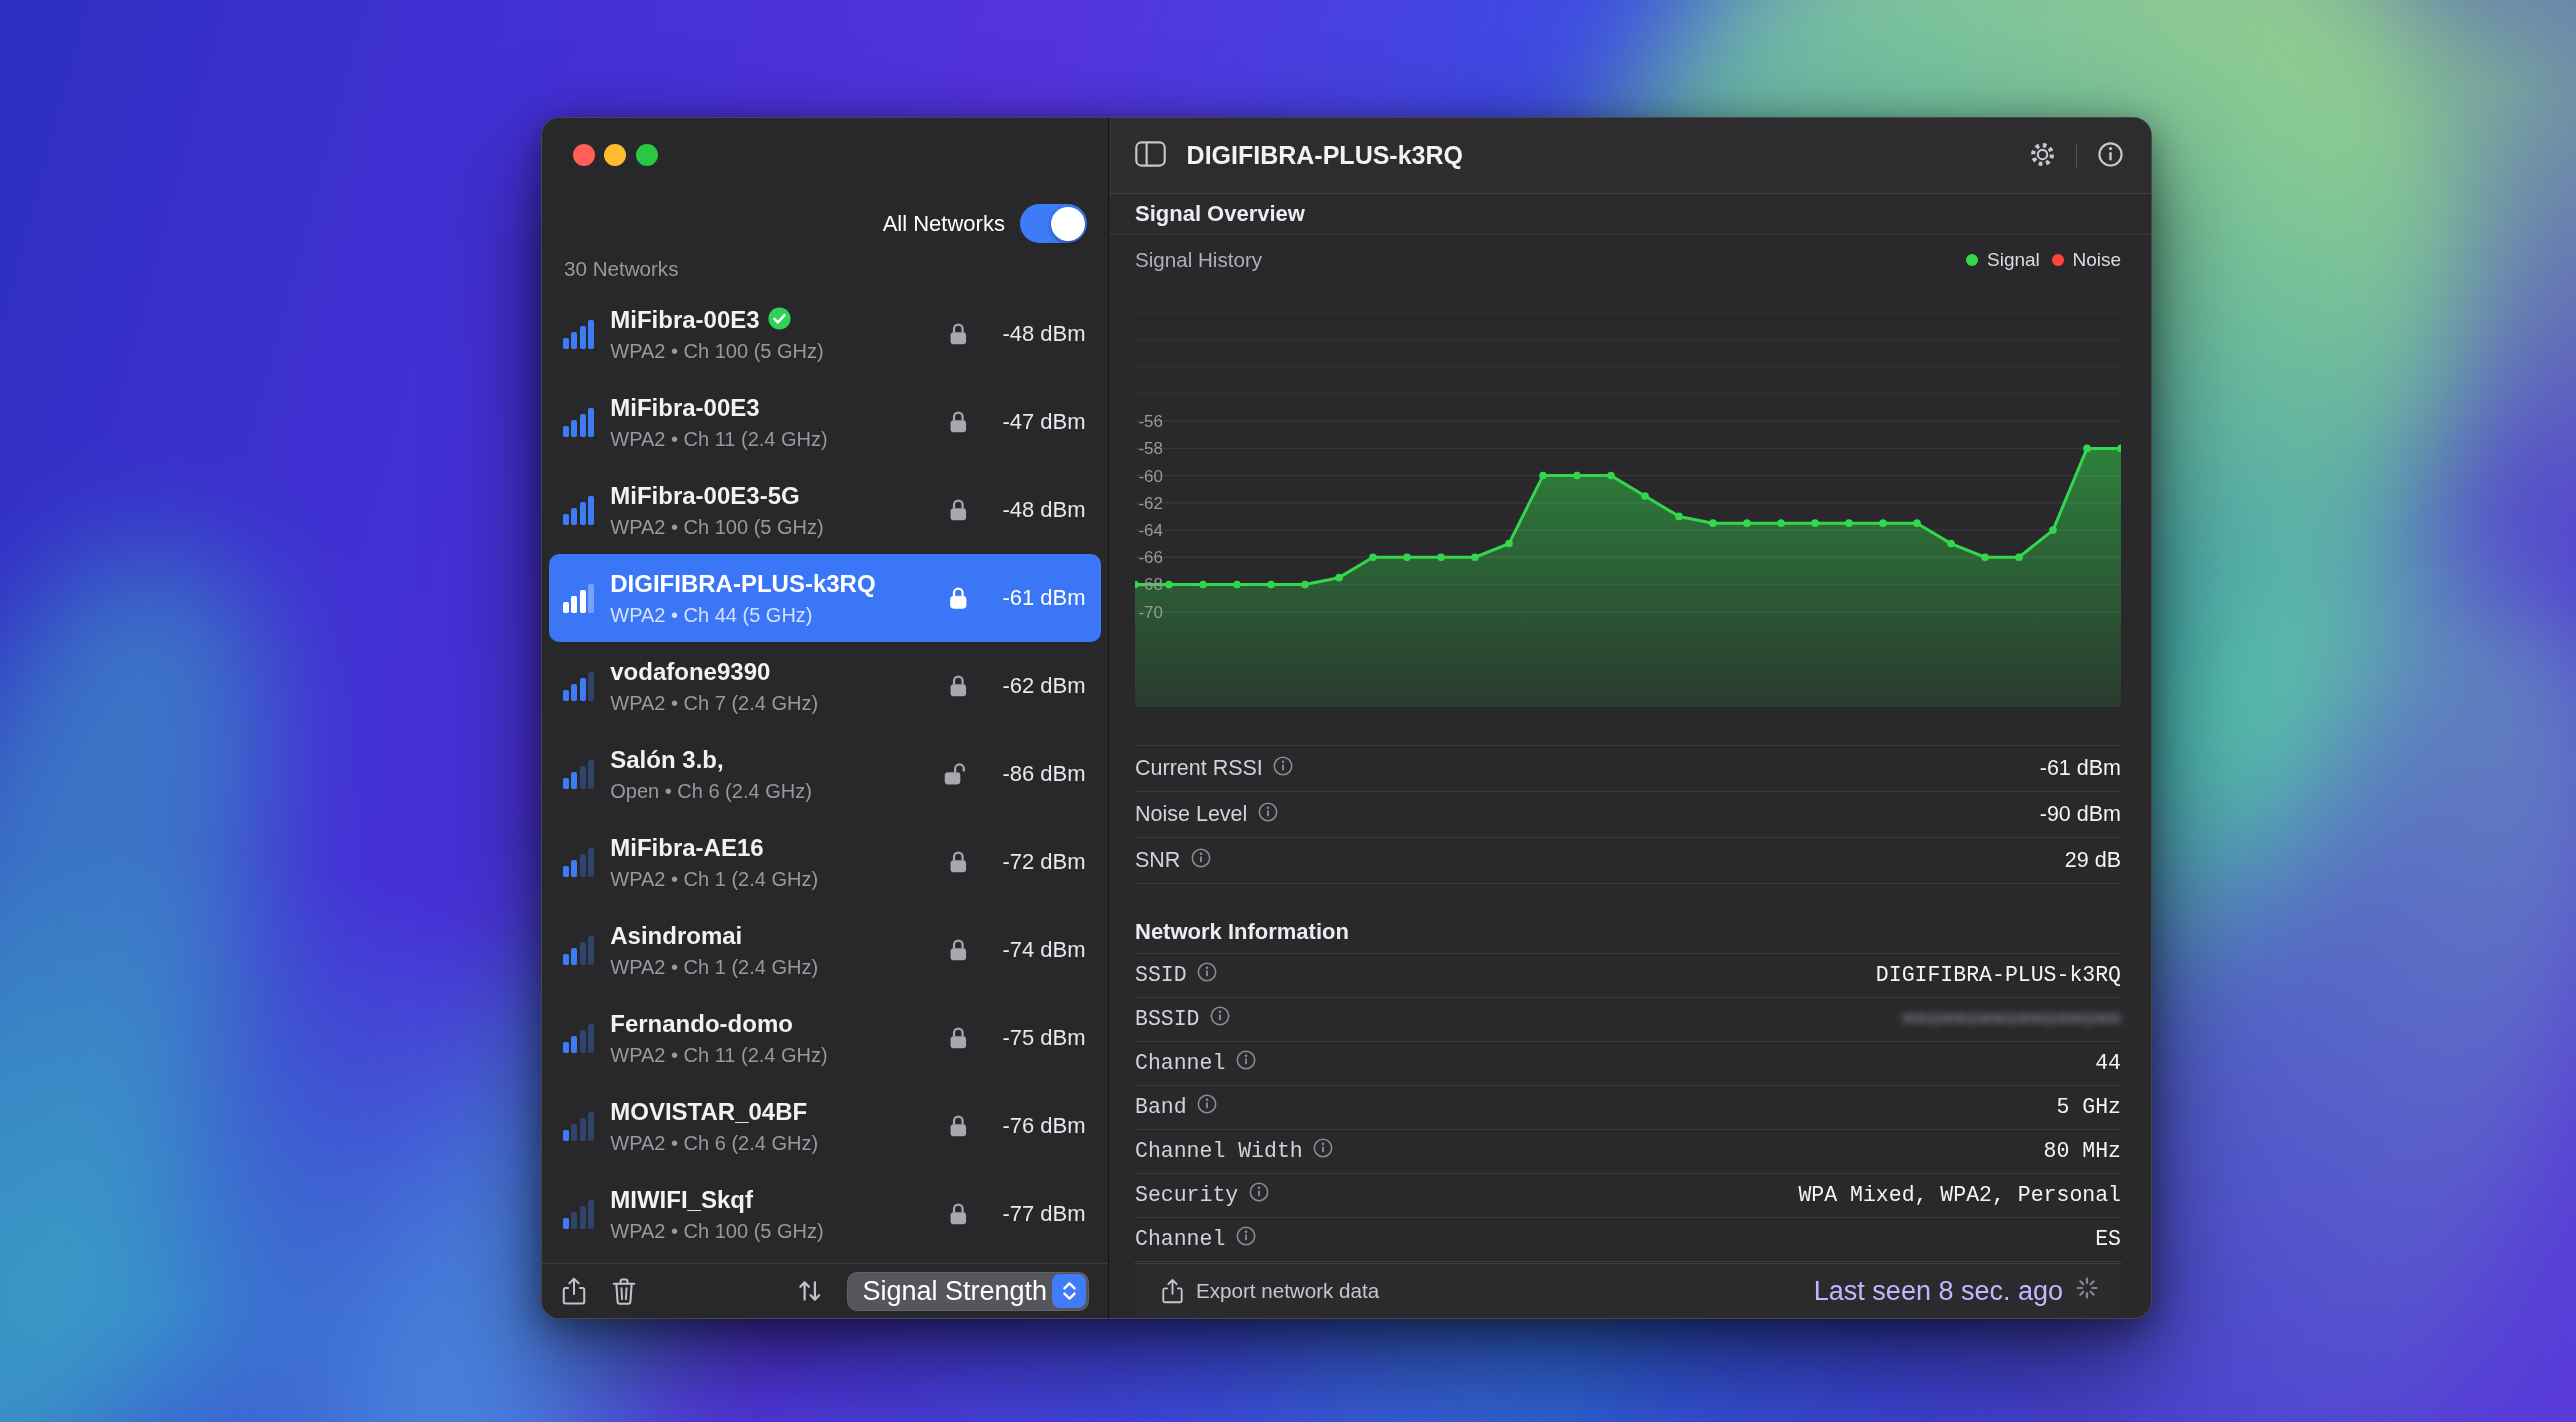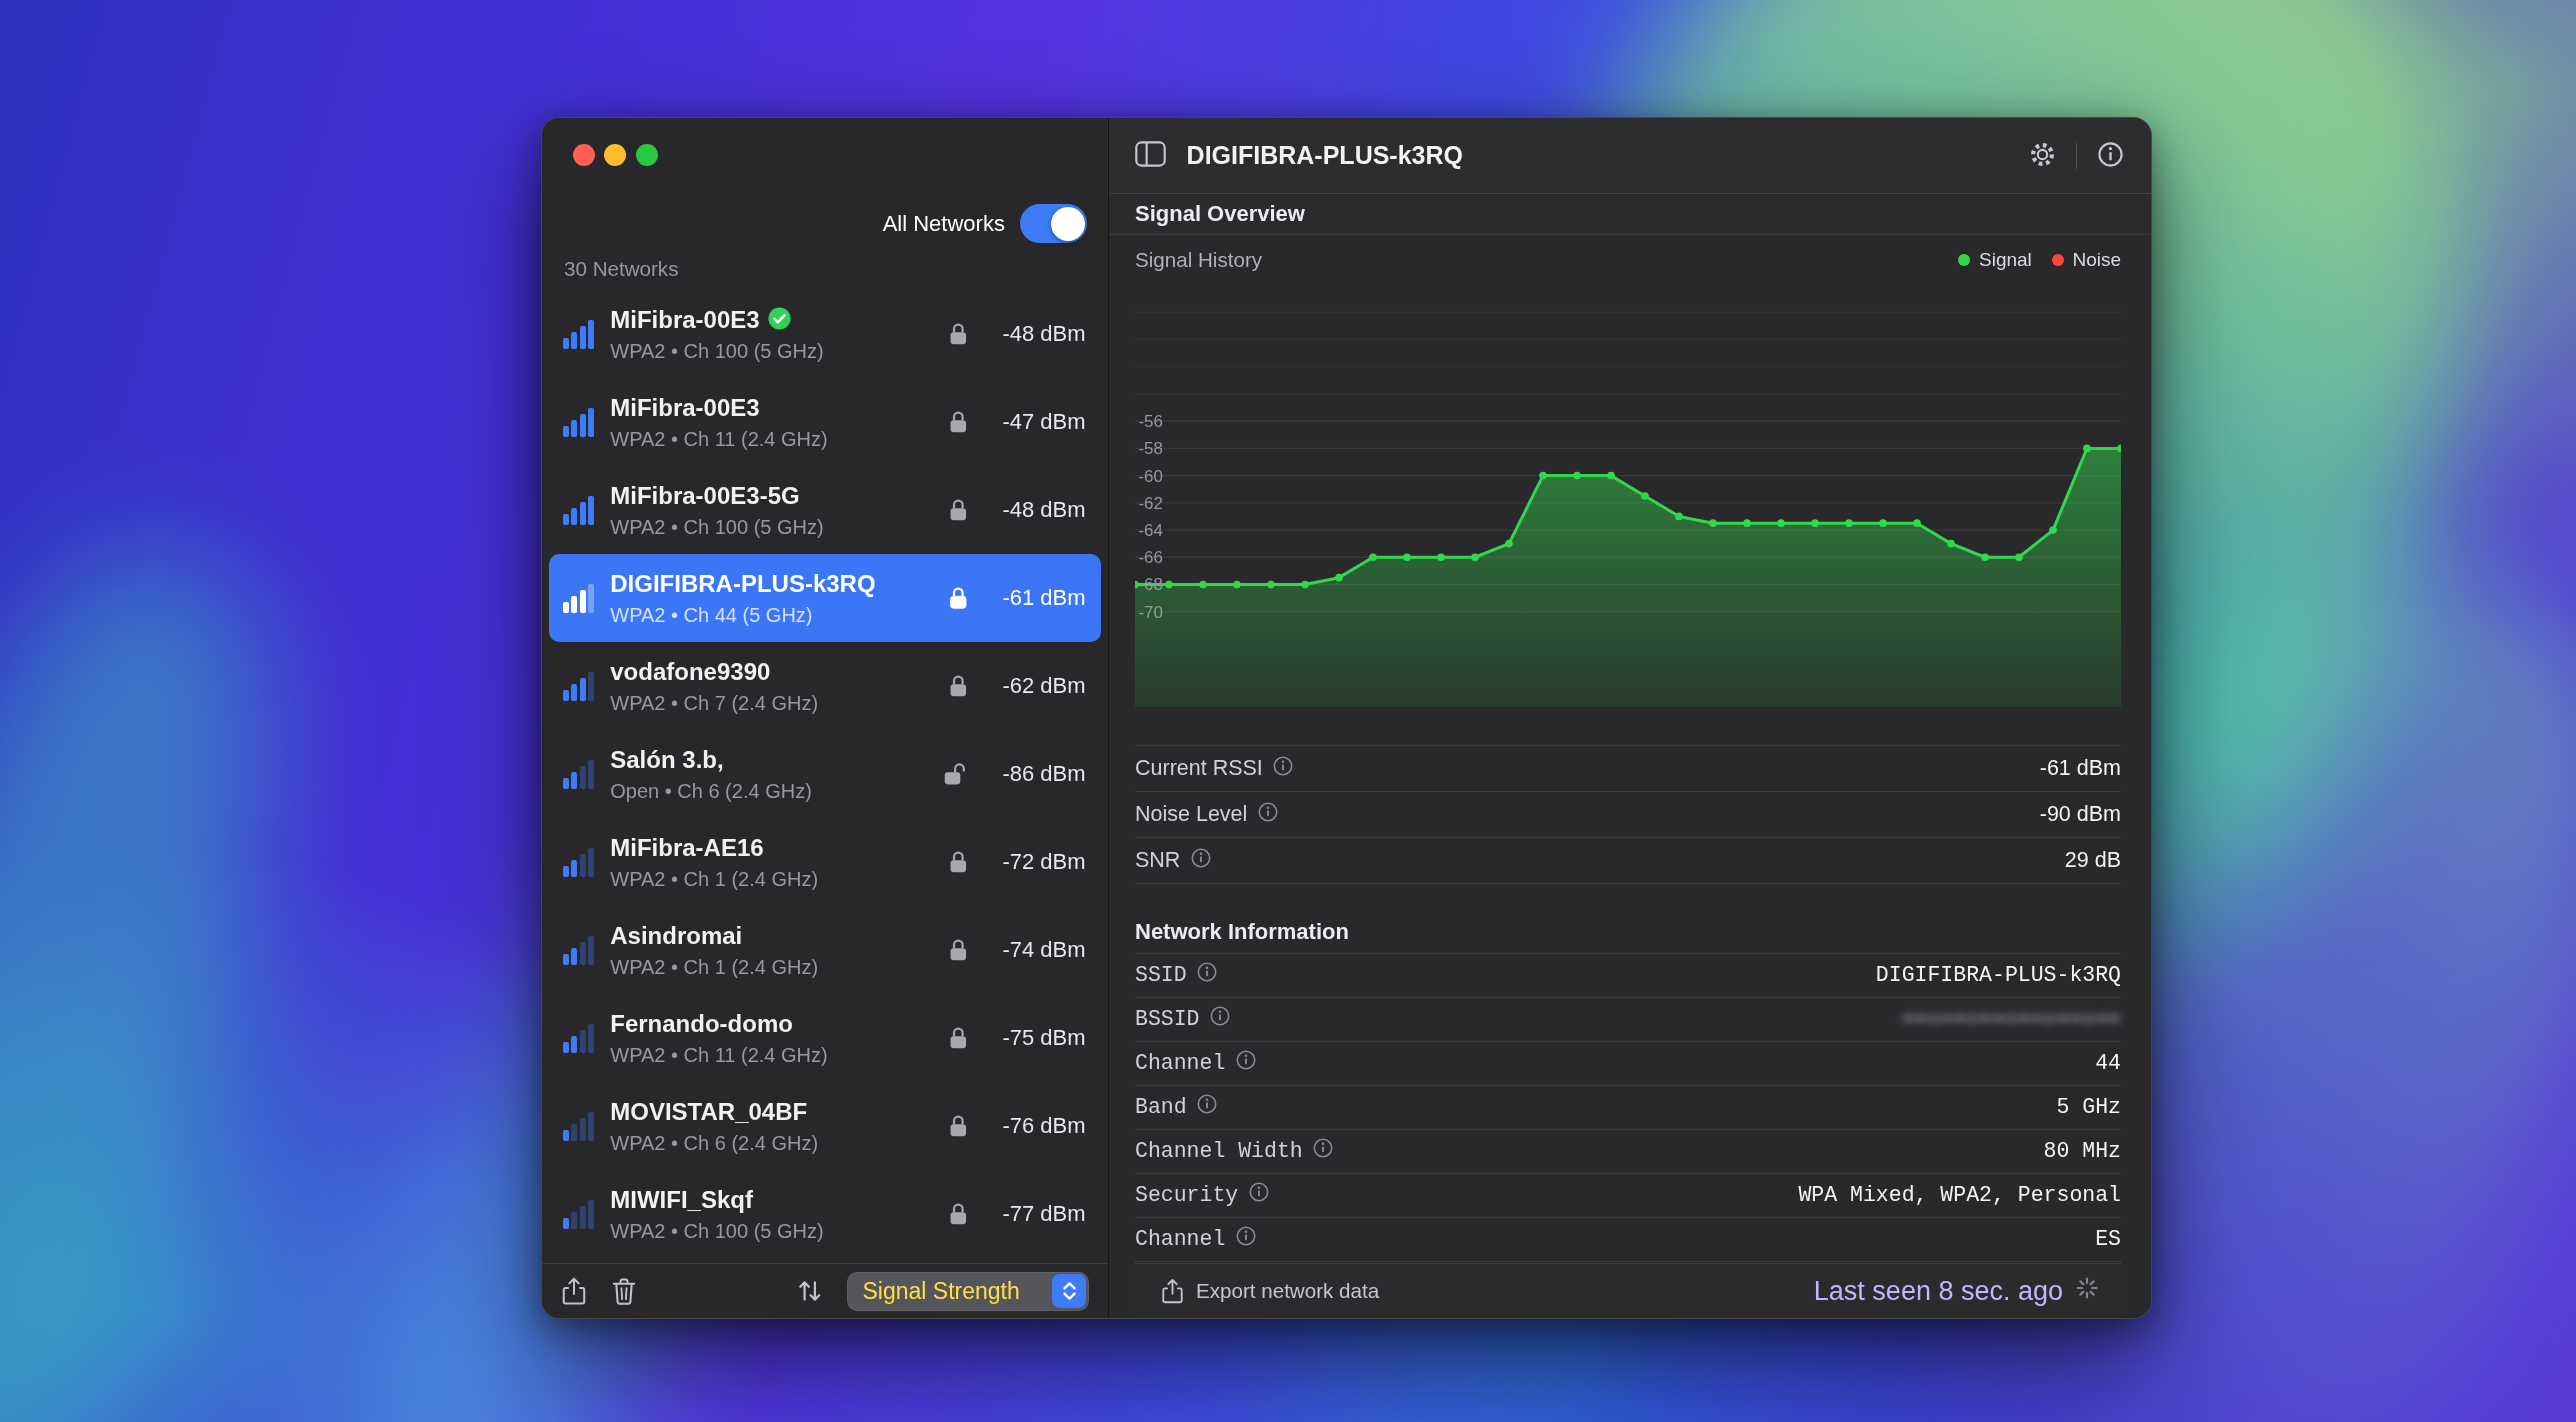--- a/index.html
+++ b/index.html
@@ -67,40 +67,40 @@
   .selected .lockwrap svg * { stroke:#fff; }
   .selected .lockwrap svg rect { fill:#fff; }
 
   .side-toolbar { position:absolute; bottom:0; left:0; right:0; height:55px;
     border-top:0.9px solid rgba(255,255,255,.09); display:flex; align-items:center;
     padding:0 19px; gap:24px; background:#28282b; }
   .tool-btn { display:flex; align-items:center; }
   .spacer { flex:1; }
   .popup { width:242px; height:39px; border-radius:10.3px; background:#55555c;
     display:flex; align-items:center; box-shadow:inset 0 0 0 0.9px rgba(255,255,255,.07); }
-  .popup-label { flex:1; padding-left:15.5px; font-size:23px; color:#fde047; white-space:nowrap; }
+  .popup-label { flex:1; padding-left:15.5px; font-size:27px; color:#ffffff; white-space:nowrap; }
   .popup-cap { width:34px; height:34px; margin-right:2.6px; border-radius:7.7px; background:#3f7cf6;
     display:flex; align-items:center; justify-content:center; }
 
   
   .detail { flex:1; min-width:0; display:flex; flex-direction:column; background:#29292c; }
   .detail-header { height:76px; flex:none; display:flex; align-items:center; padding:0 26px;
     border-bottom:0.9px solid rgba(255,255,255,.10); background:#2d2d30; }
   .detail-title { font-size:25px; font-weight:700; color:#f2f2f4; margin-left:20.6px; }
   .header-icons { margin-left:auto; display:flex; align-items:center; gap:19px; }
   .vsep { width:0.9px; height:26px; background:rgba(255,255,255,.18); }
 
   .section-band { height:41px; flex:none; display:flex; align-items:center; padding:0 26px;
     border-bottom:0.9px solid rgba(255,255,255,.08); background:#2b2b2e; }
   .section-band .title { font-size:22px; font-weight:700; color:#ececf0; }
 
   .detail-content { flex:1; min-height:0; padding:0 30px 0 26px; display:flex; flex-direction:column; overflow:hidden; }
   .history-row { height:50px; flex:none; display:flex; align-items:center; }
   .history-label { color:#b0b0b6; font-size:20.6px; }
-  .legend { margin-left:auto; display:flex; align-items:center; gap:20px; }
+  .legend { margin-left:auto; display:flex; align-items:center; gap:12px; }
   .legend-item { display:flex; align-items:center; gap:8.6px; }
   .legend-dot { width:12px; height:12px; border-radius:50%; }
   .legend-lbl { font-size:19px; color:#dcdce0; }
 
   .chart-wrap { height:422px; flex:none; }
   .chart-wrap svg { width:100%; height:100%; display:block; }
 
   .stats { margin-top:38px; flex:none; border-top:0.9px solid rgba(255,255,255,.085); }
   .data-row { height:46px; display:flex; align-items:center; border-bottom:0.9px solid rgba(255,255,255,.085); }
   .info .data-row { height:44px;font-family:Liberation Mono, monospace; }

